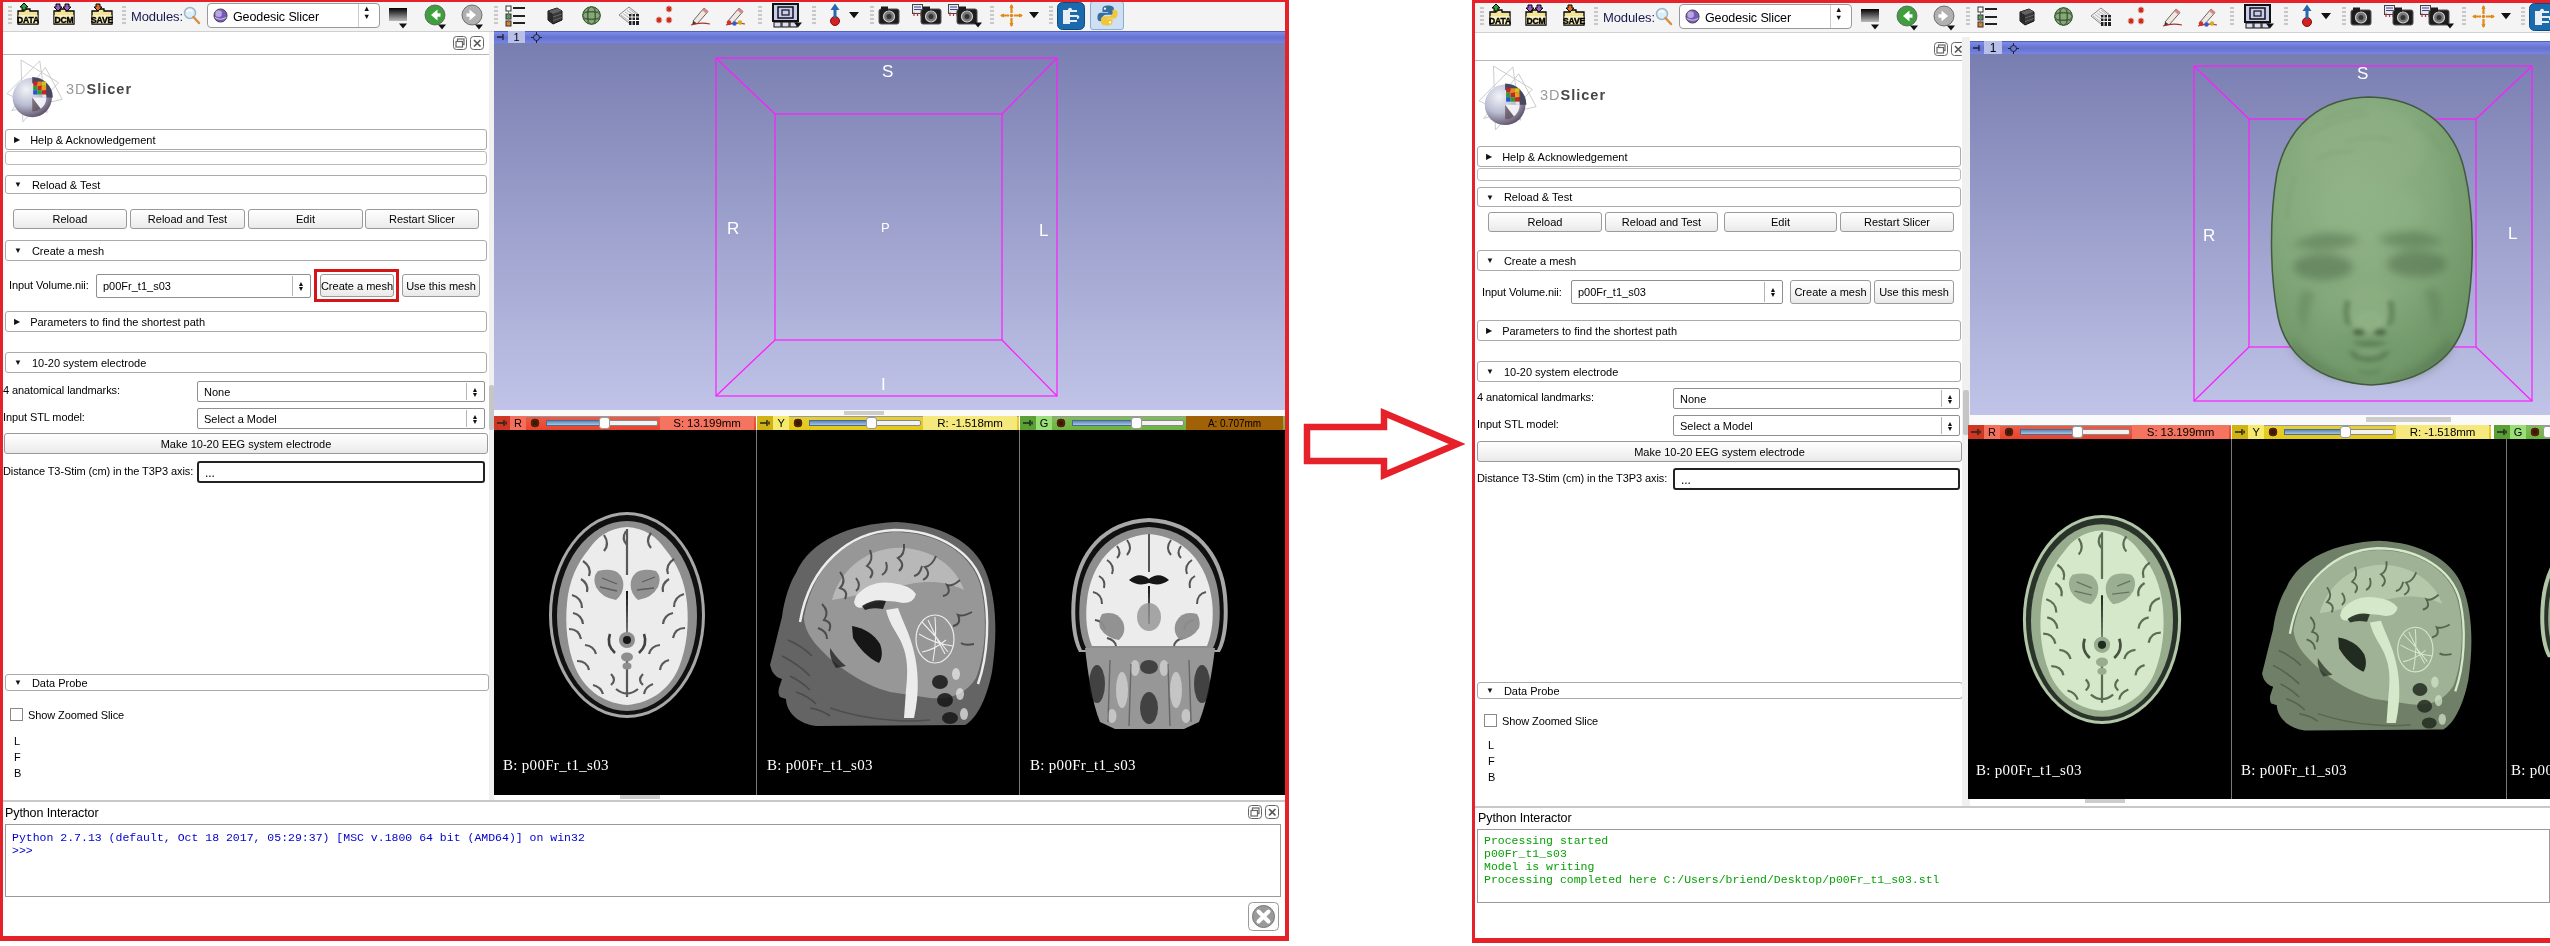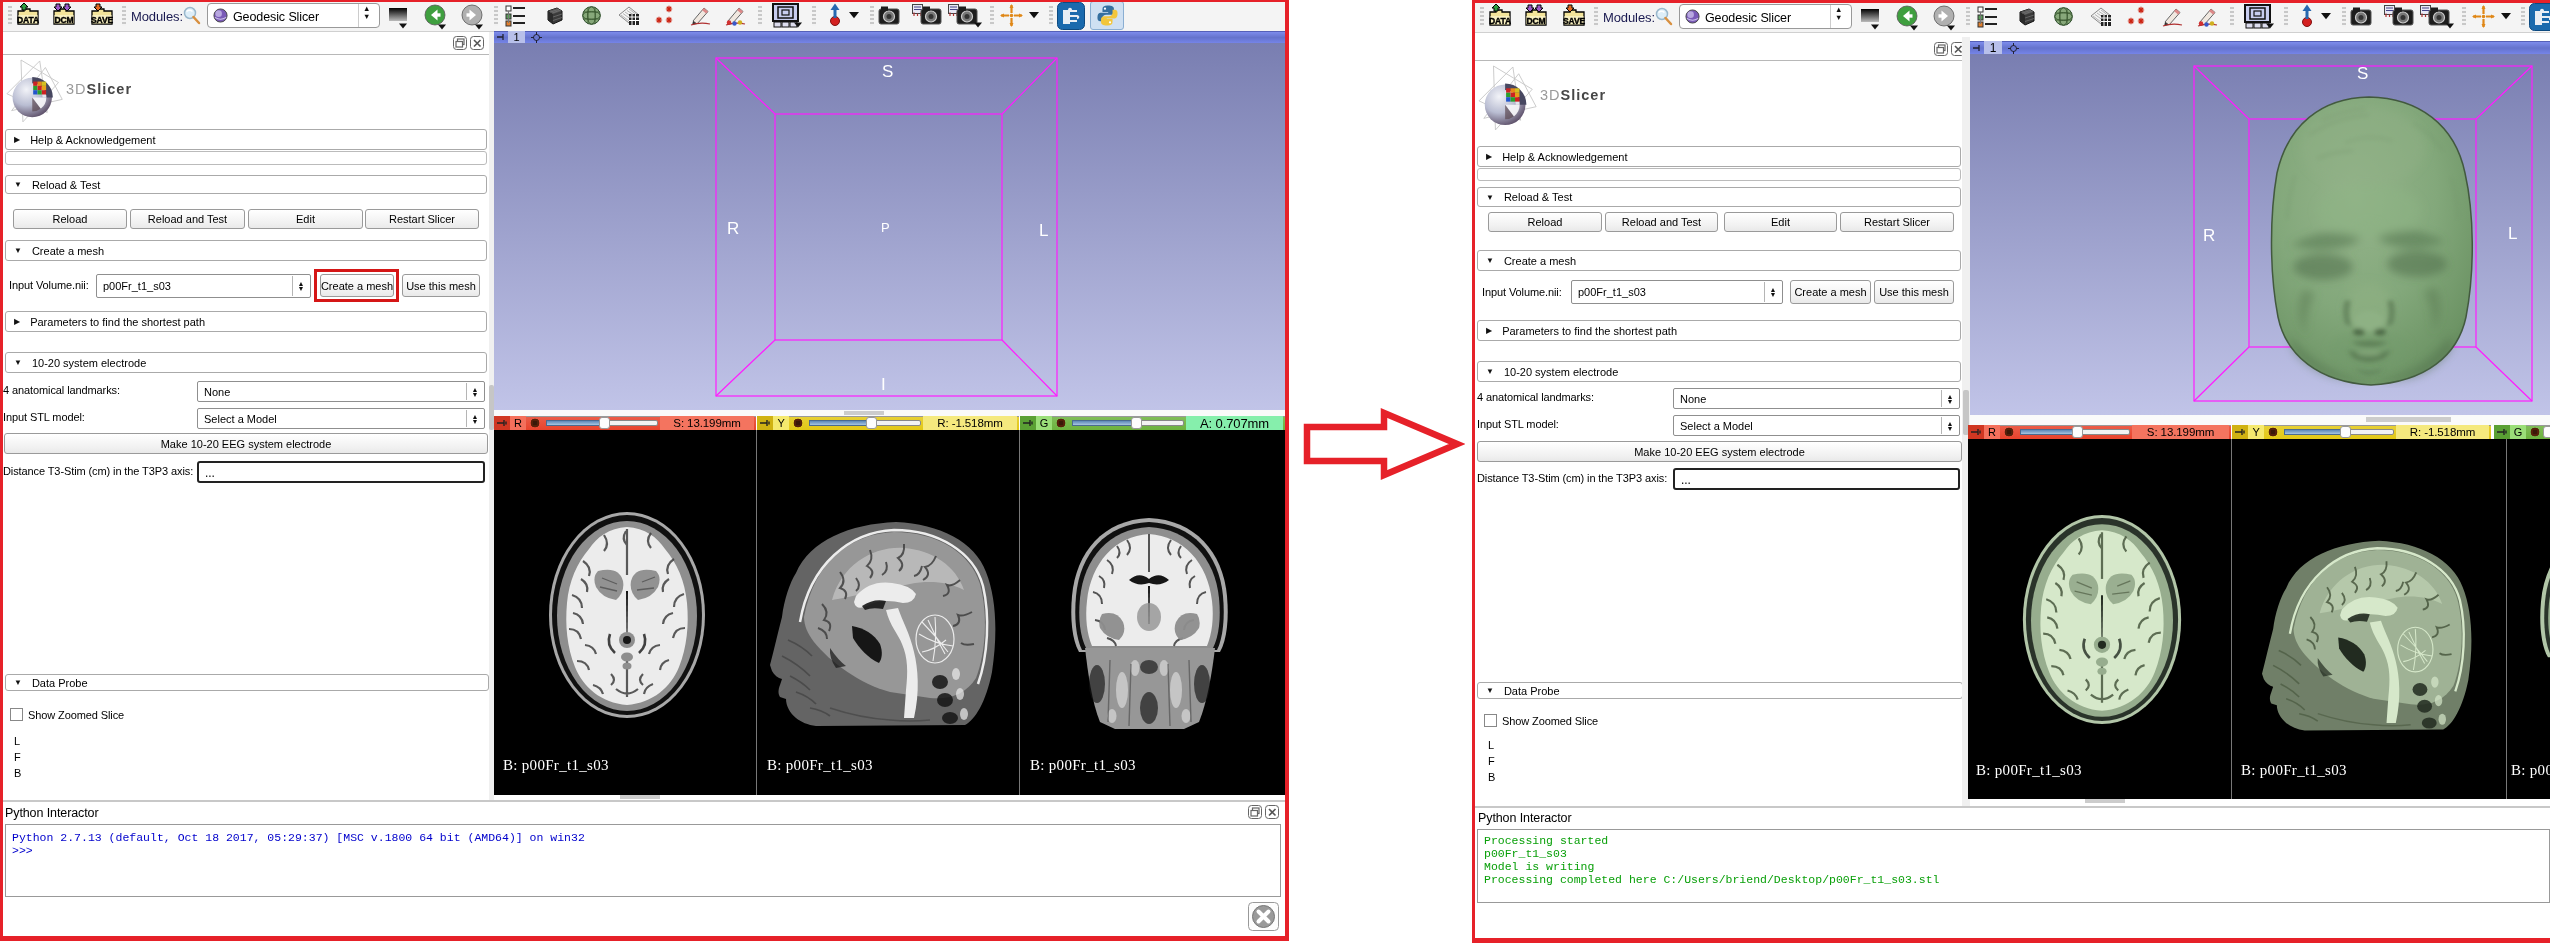--- a/index.html
+++ b/index.html
@@ -490,21 +490,21 @@
 <div class="abs" style="left:1020px;top:416px;width:16px;height:14px;background:#5aa034;display:flex;align-items:center;justify-content:center">
     <svg width="11" height="8" viewBox="0 0 11 8">
       <path d="M0,4 L7,4 M7,1 L7,7 M9,2.5 L9,5.5" stroke="#222" stroke-width="1.4"></path>
     </svg>
   </div>
 <div class="abs" style="left:1036px;top:416px;width:16px;height:14px;background:#9ade78;color:#000;font-size:11px;display:flex;align-items:center;justify-content:center">G</div>
 <div class="abs" style="left:1056px;top:418px;width:10px;height:10px;background:radial-gradient(circle,#3a1808 30%,transparent 32%),radial-gradient(circle,#55200a 60%,transparent 65%);"></div>
 <div class="abs" style="left:1072px;top:420px;width:112px;height:6px;background:#f2f2f2;border:1px solid #888;border-radius:2px"></div>
 <div class="abs" style="left:1072px;top:420px;width:64px;height:6px;background:linear-gradient(#5c87b8,#a8c6e0);border:1px solid #4a6a90"></div>
 <div class="abs" style="left:1131px;top:417px;width:11px;height:12px;background:#fdfdfd;border:1px solid #999;border-radius:3px"></div>
-<div class="abs" style="left:1186px;top:416px;width:97px;height:14px;background:#86efac;color:#000;font-size:13px;display:flex;align-items:center;justify-content:center;white-space:nowrap">A: 0.707mm</div>
+<div class="abs" style="left:1186px;top:416px;width:97px;height:14px;background:#a16207;color:#000;font-size:10px;display:flex;align-items:center;justify-content:center;white-space:nowrap">A: 0.707mm</div>
 <div class="abs" style="left:494px;top:430px;width:791px;height:365px;background:#000"></div>
 <div class="abs" style="left:756px;top:430px;width:1px;height:365px;background:#787878"></div>
 <div class="abs" style="left:1019px;top:430px;width:1px;height:365px;background:#787878"></div>
 <svg class="abs gray" style="left:547px;top:511px" width="160" height="209">
     <use href="#axial"></use>
   </svg>
 <svg class="abs gray" style="left:770px;top:522px" width="226" height="207">
     <use href="#sagittal"></use>
   </svg>
 <svg class="abs gray" style="left:1069px;top:518px" width="161" height="211">

